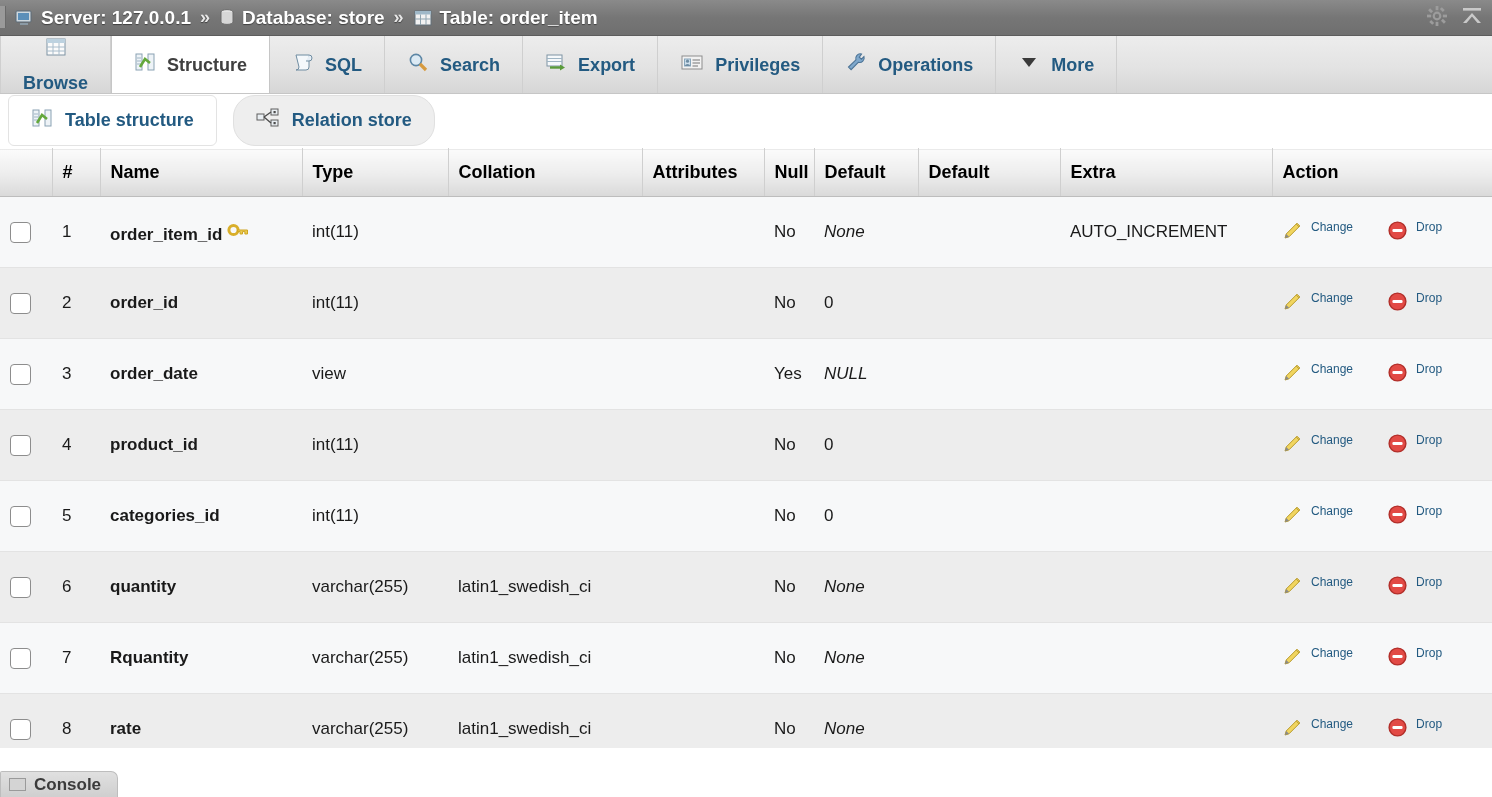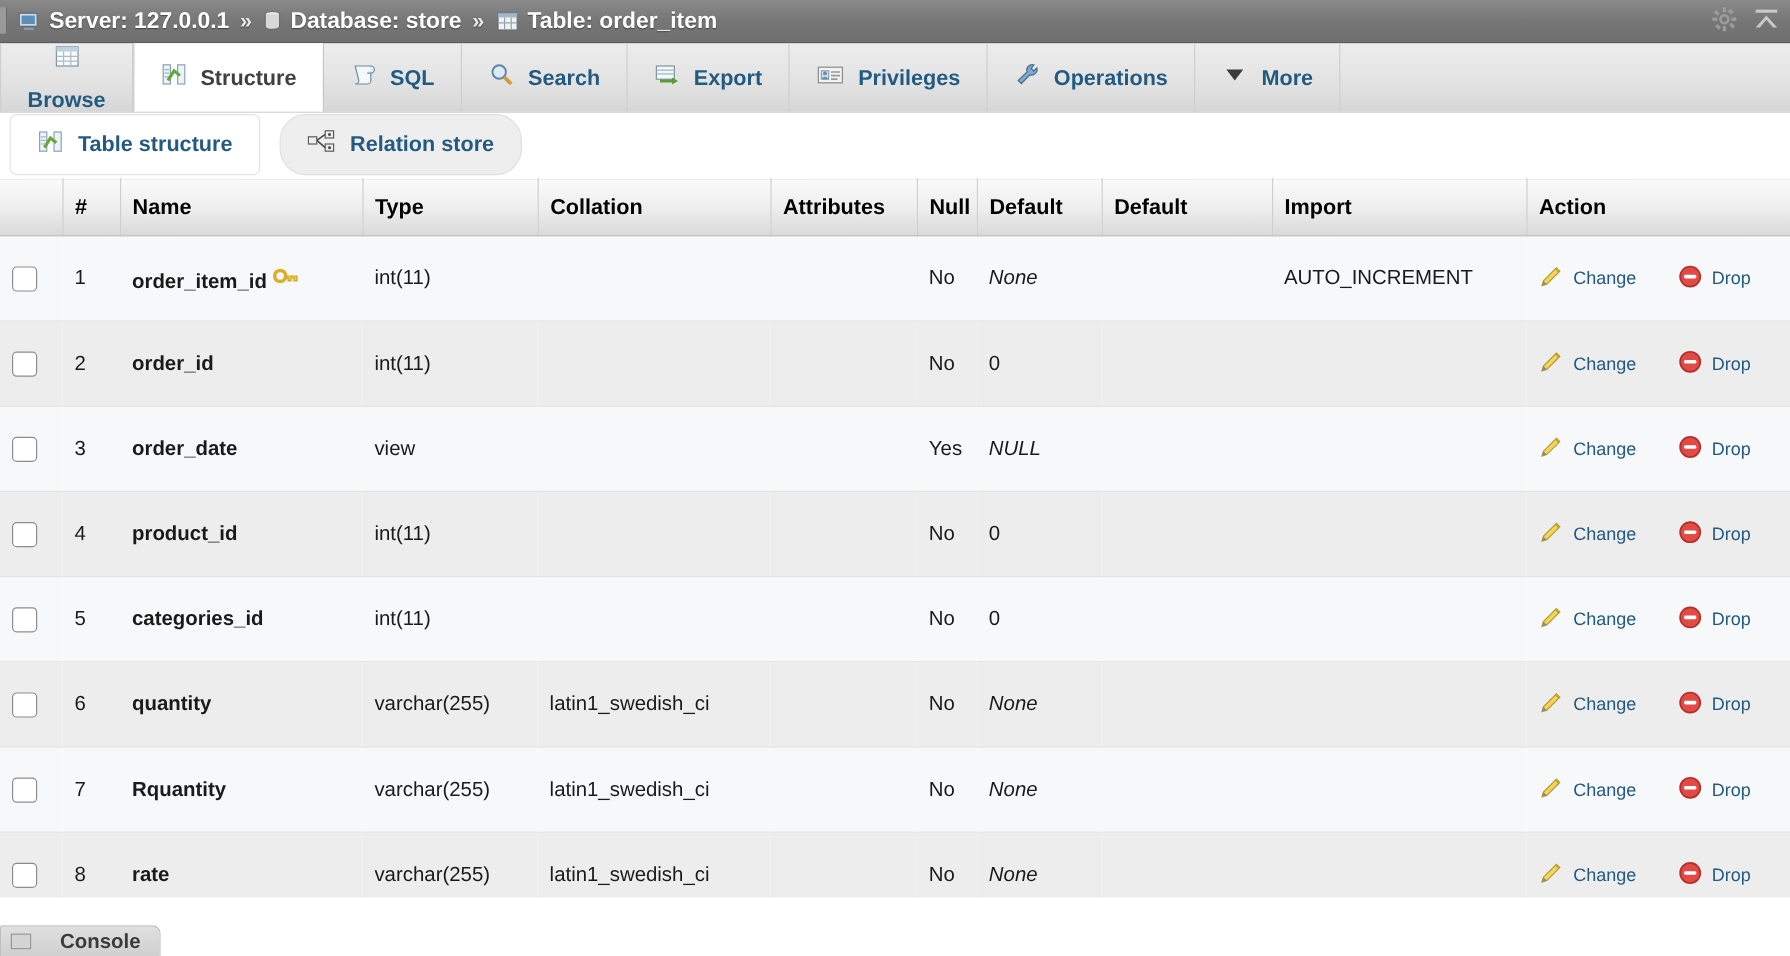--- a/index.html
+++ b/index.html
@@ -141,29 +141,29 @@
     border: 1px solid #8d8d8d;
     border-radius: 4px;
     background: #ffffff;
     display: inline-block;
     cursor: pointer;
     vertical-align: middle;
   }
 
   .actions { display: flex; align-items: center; gap: 34px; }
   .actlink {
-    display: inline-flex; align-items: center; gap: 8px;
-    color: #235a81; font-size: 15px; cursor: pointer;
+    display: inline-flex; align-items: flex-start; gap: 8px;
+    color: #235a81; font-size: 12px; cursor: pointer;
   }
 
   
   .console {
     position: absolute; left: 0; bottom: 0;
     height: 26px;
-    display: flex; align-items: center; gap: 24px;
+    display: flex; align-items: center; gap: 8px;
     padding: 0 16px 0 8px;
     background: linear-gradient(to bottom, #e0e0e0, #cfcfcf);
     border: 1px solid #bdbdbd;
     border-bottom: none;
     border-top-right-radius: 7px;
     border-top-left-radius: 2px;
     font-size: 17px; font-weight: bold; color: #3b3b3b;
     cursor: pointer;
   }
   .console .cbox {
@@ -372,21 +372,21 @@
       <tr>
         <th class="c-check"></th>
         <th class="c-num">#</th>
         <th class="c-name">Name</th>
         <th class="c-type">Type</th>
         <th class="c-coll">Collation</th>
         <th class="c-attr">Attributes</th>
         <th class="c-null">Null</th>
         <th class="c-def">Default</th>
         <th class="c-comm">Default</th>
-        <th class="c-extra">Import</th>
+        <th class="c-extra">Extra</th>
         <th class="c-act">Action</th>
       </tr>
     </thead>
     <tbody id="tbody">
         <tr class="odd">
           <td class="c-check"><span class="cb"></span></td>
           <td class="c-num">1</td>
           <td class="c-name"><span class="colname">order_item_id</span> <span><svg width="24" height="20" viewBox="0 0 24 20">
                 <circle cx="6.5" cy="10" r="4.6" fill="none" stroke="#d9af2b" stroke-width="3"></circle>
                 <path d="M10.5 10 h10 l0 4 -2.6 0 0 -2.4 -2.4 0 0 2.4 -2.4 0 0 -2.4 -2.6 0 Z" fill="#eccb4f" stroke="#cfa521" stroke-width="1"></path>

